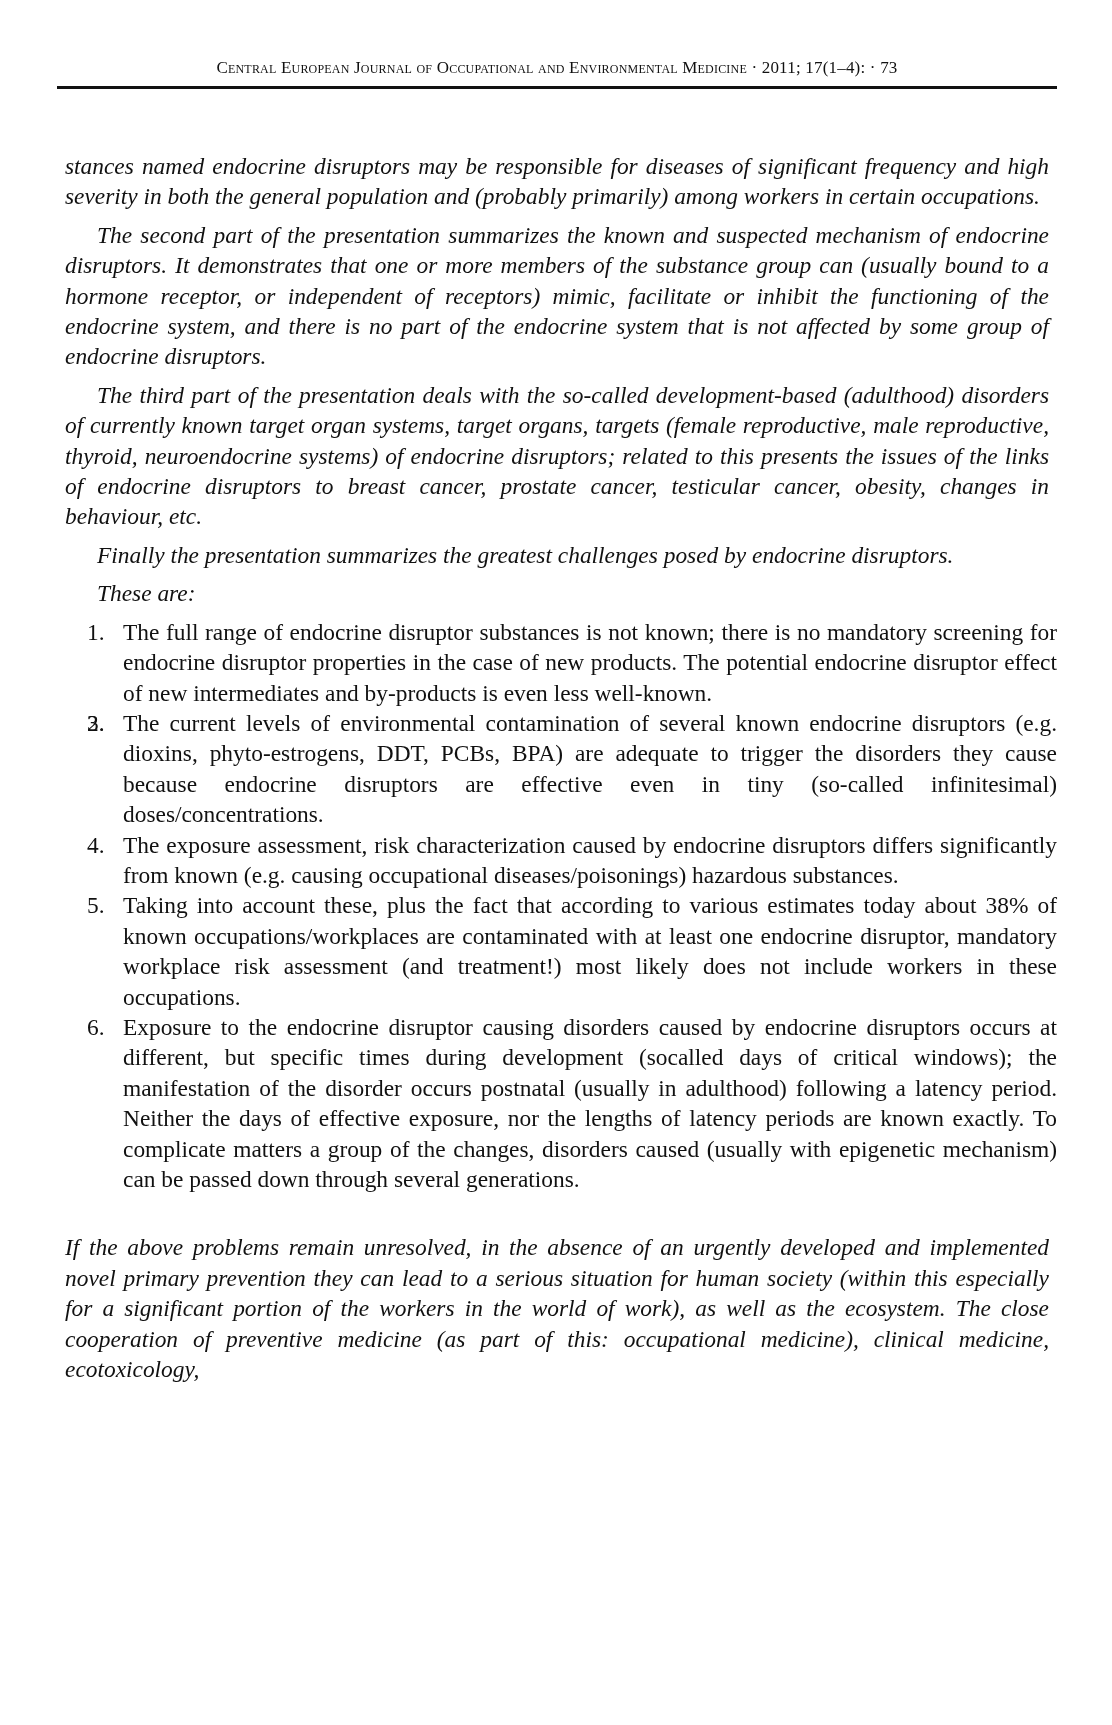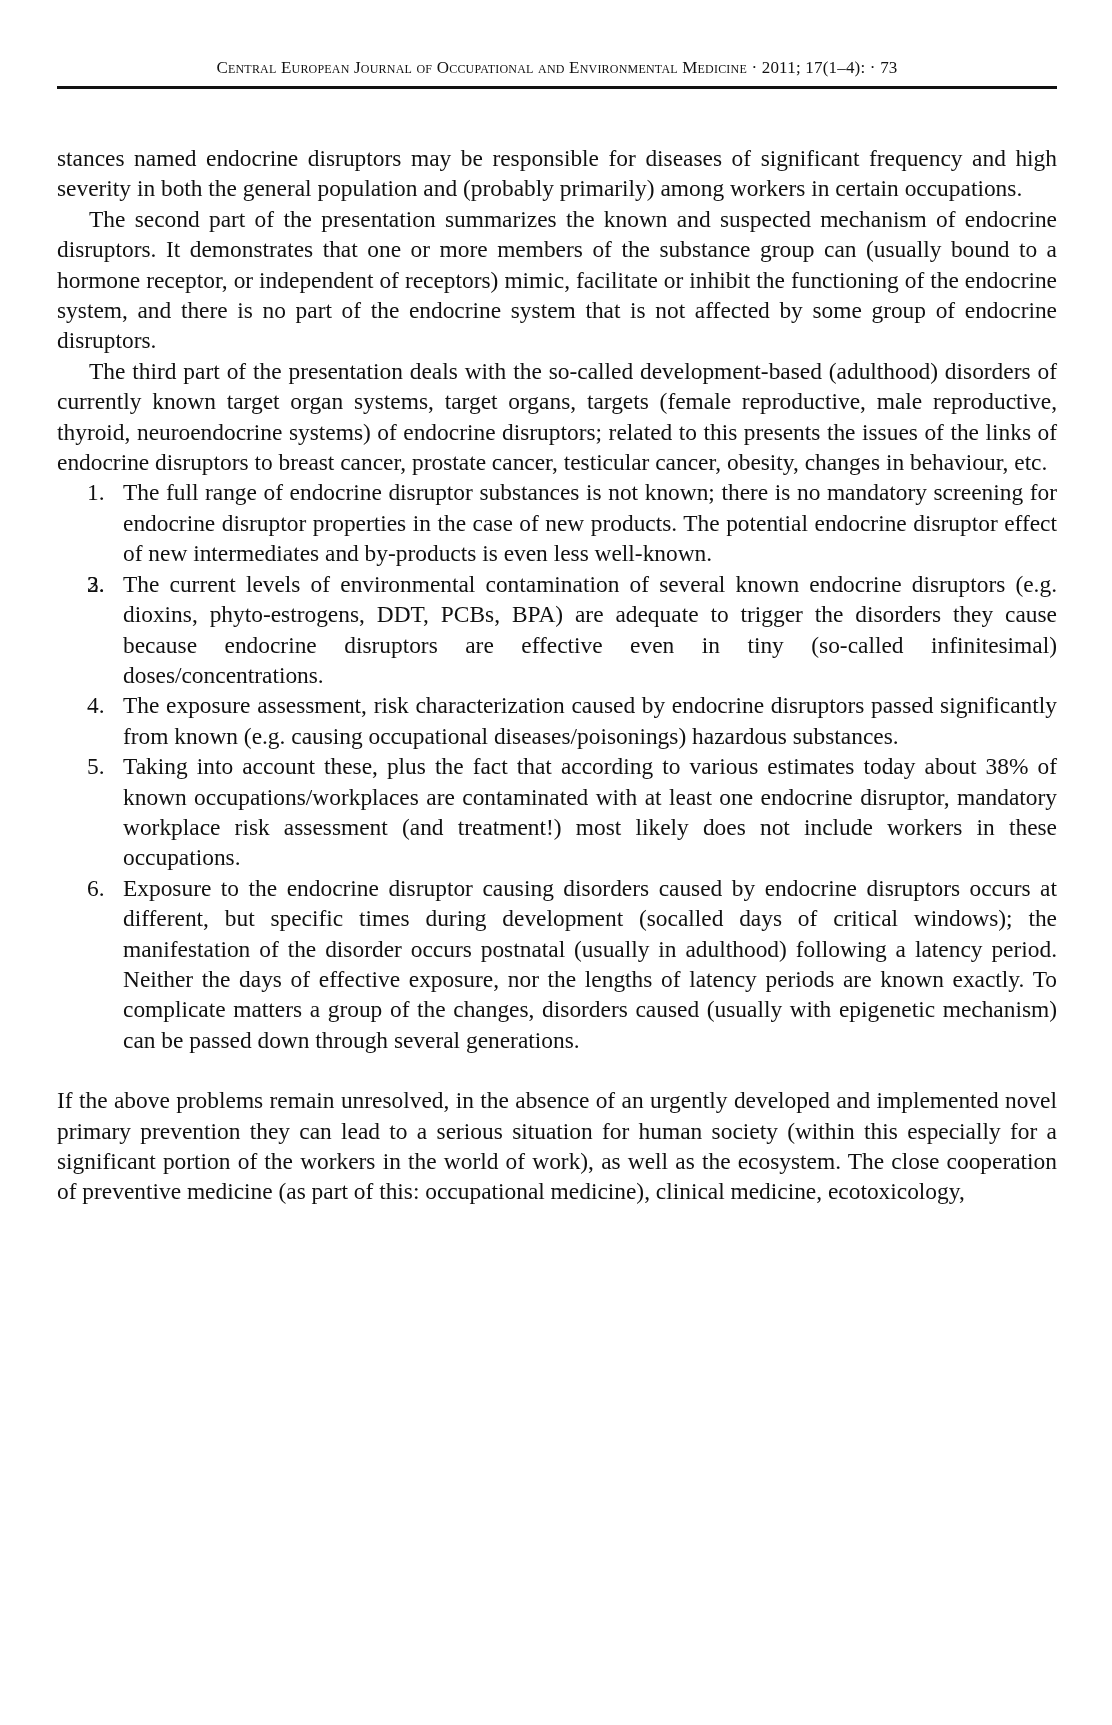--- a/index.html
+++ b/index.html
@@ -16,21 +16,21 @@
     position: absolute; top: 86px; left: 0; right: 0;
     height: 3px; background: #111;
   }
   .body-text {
     position: absolute; top: 143px; left: 0; right: 0;
     font-family: "Liberation Serif", serif;
     font-size: 23.4px;
     line-height: 30.4px;
     text-align: justify;
   }
-  .body-text p { margin: 0; }
+  .body-text p { margin: 8px; font-style: italic; }
   .indent { text-indent: 32px; }
   ol.challenges {
     margin: 0; padding: 0 0 0 66px; list-style: none;
   }
   ol.challenges li { position: relative; text-align: justify; }
   ol.challenges li .num {
     position: absolute; left: -36px; top: 0;
   }
   .gap { height: 30px; }
 </style>
@@ -41,26 +41,28 @@
   <div class="running-header">
     <span>Central European Journal of Occupational and Environmental Medicine</span>
     <span>· 2011; 17(1–4): · 73</span>
   </div>
   <div class="header-rule"></div>
 
   <div class="body-text">
     <p>stances named endocrine disruptors may be responsible for diseases of significant frequency and high severity in both the general population and (probably primarily) among workers in certain occupations.</p>
     <p class="indent">The second part of the presentation summarizes the known and suspected mechanism of endocrine disruptors. It demonstrates that one or more members of the substance group can (usually bound to a hormone receptor, or independent of receptors) mimic, facilitate or inhibit the functioning of the endocrine system, and there is no part of the endocrine system that is not affected by some group of endocrine disruptors.</p>
     <p class="indent">The third part of the presentation deals with the so-called development-based (adulthood) disorders of currently known target organ systems, target organs, targets (female reproductive, male reproductive, thyroid, neuroendocrine systems) of endocrine disruptors; related to this presents the issues of the links of endocrine disruptors to breast cancer, prostate cancer, testicular cancer, obesity, changes in behaviour, etc.</p>
+    <p class="indent">Finally the presentation summarizes the greatest challenges posed by endocrine disruptors.</p>
+    <p class="indent">These are:</p>
 
     <ol class="challenges">
       <li><span class="num">1.</span><span>The full range of endocrine disruptor substances is not known; there is no mandatory screening for endocrine disruptor properties in the case of new products. The potential endocrine disruptor effect of new intermediates and by-products is even less well-known.</span></li>
       <li><span class="num">2.</span></li>
       <li><span class="num">3.</span><span>The current levels of environmental contamination of several known endo­crine disruptors (e.g. dioxins, phyto-estrogens, DDT, PCBs, BPA) are ade­quate to trigger the disorders they cause because endocrine disruptors are ef­fective even in tiny (so-called infinitesimal) doses/concentrations.</span></li>
-      <li><span class="num">4.</span><span>The exposure assessment, risk characterization caused by endocrine disruptors passed significantly from known (e.g. causing occupational diseases/poisonings) hazardous substances.</span></li>
+      <li><span class="num">4.</span><span>The exposure assessment, risk characterization caused by endocrine disruptors differs significantly from known (e.g. causing occupational diseases/poisonings) hazardous substances.</span></li>
       <li><span class="num">5.</span><span>Taking into account these, plus the fact that according to various estimates to­day about 38% of known occupations/workplaces are contaminated with at least one endocrine disruptor, mandatory workplace risk assessment (and treatment!) most likely does not include workers in these occupations.</span></li>
       <li><span class="num">6.</span><span>Exposure to the endocrine disruptor causing disorders caused by endocrine disruptors occurs at different, but specific times during development (so­called days of critical windows); the manifestation of the disorder occurs postnatal (usually in adulthood) following a latency period. Neither the days of effective exposure, nor the lengths of latency periods are known exactly. To complicate matters a group of the changes, disorders caused (usually with epigenetic mechanism) can be passed down through several generations.</span></li>
     </ol>
 
     <div class="gap"></div>
     <p>If the above problems remain unresolved, in the absence of an urgently developed and implemented novel primary prevention they can lead to a serious situation for human society (within this especially for a significant portion of the workers in the world of work), as well as the ecosystem. The close cooperation of preventive medicine (as part of this: occupational medicine), clinical medicine, ecotoxicology,</p>
   </div>
 </div>
 
 </body></html>

